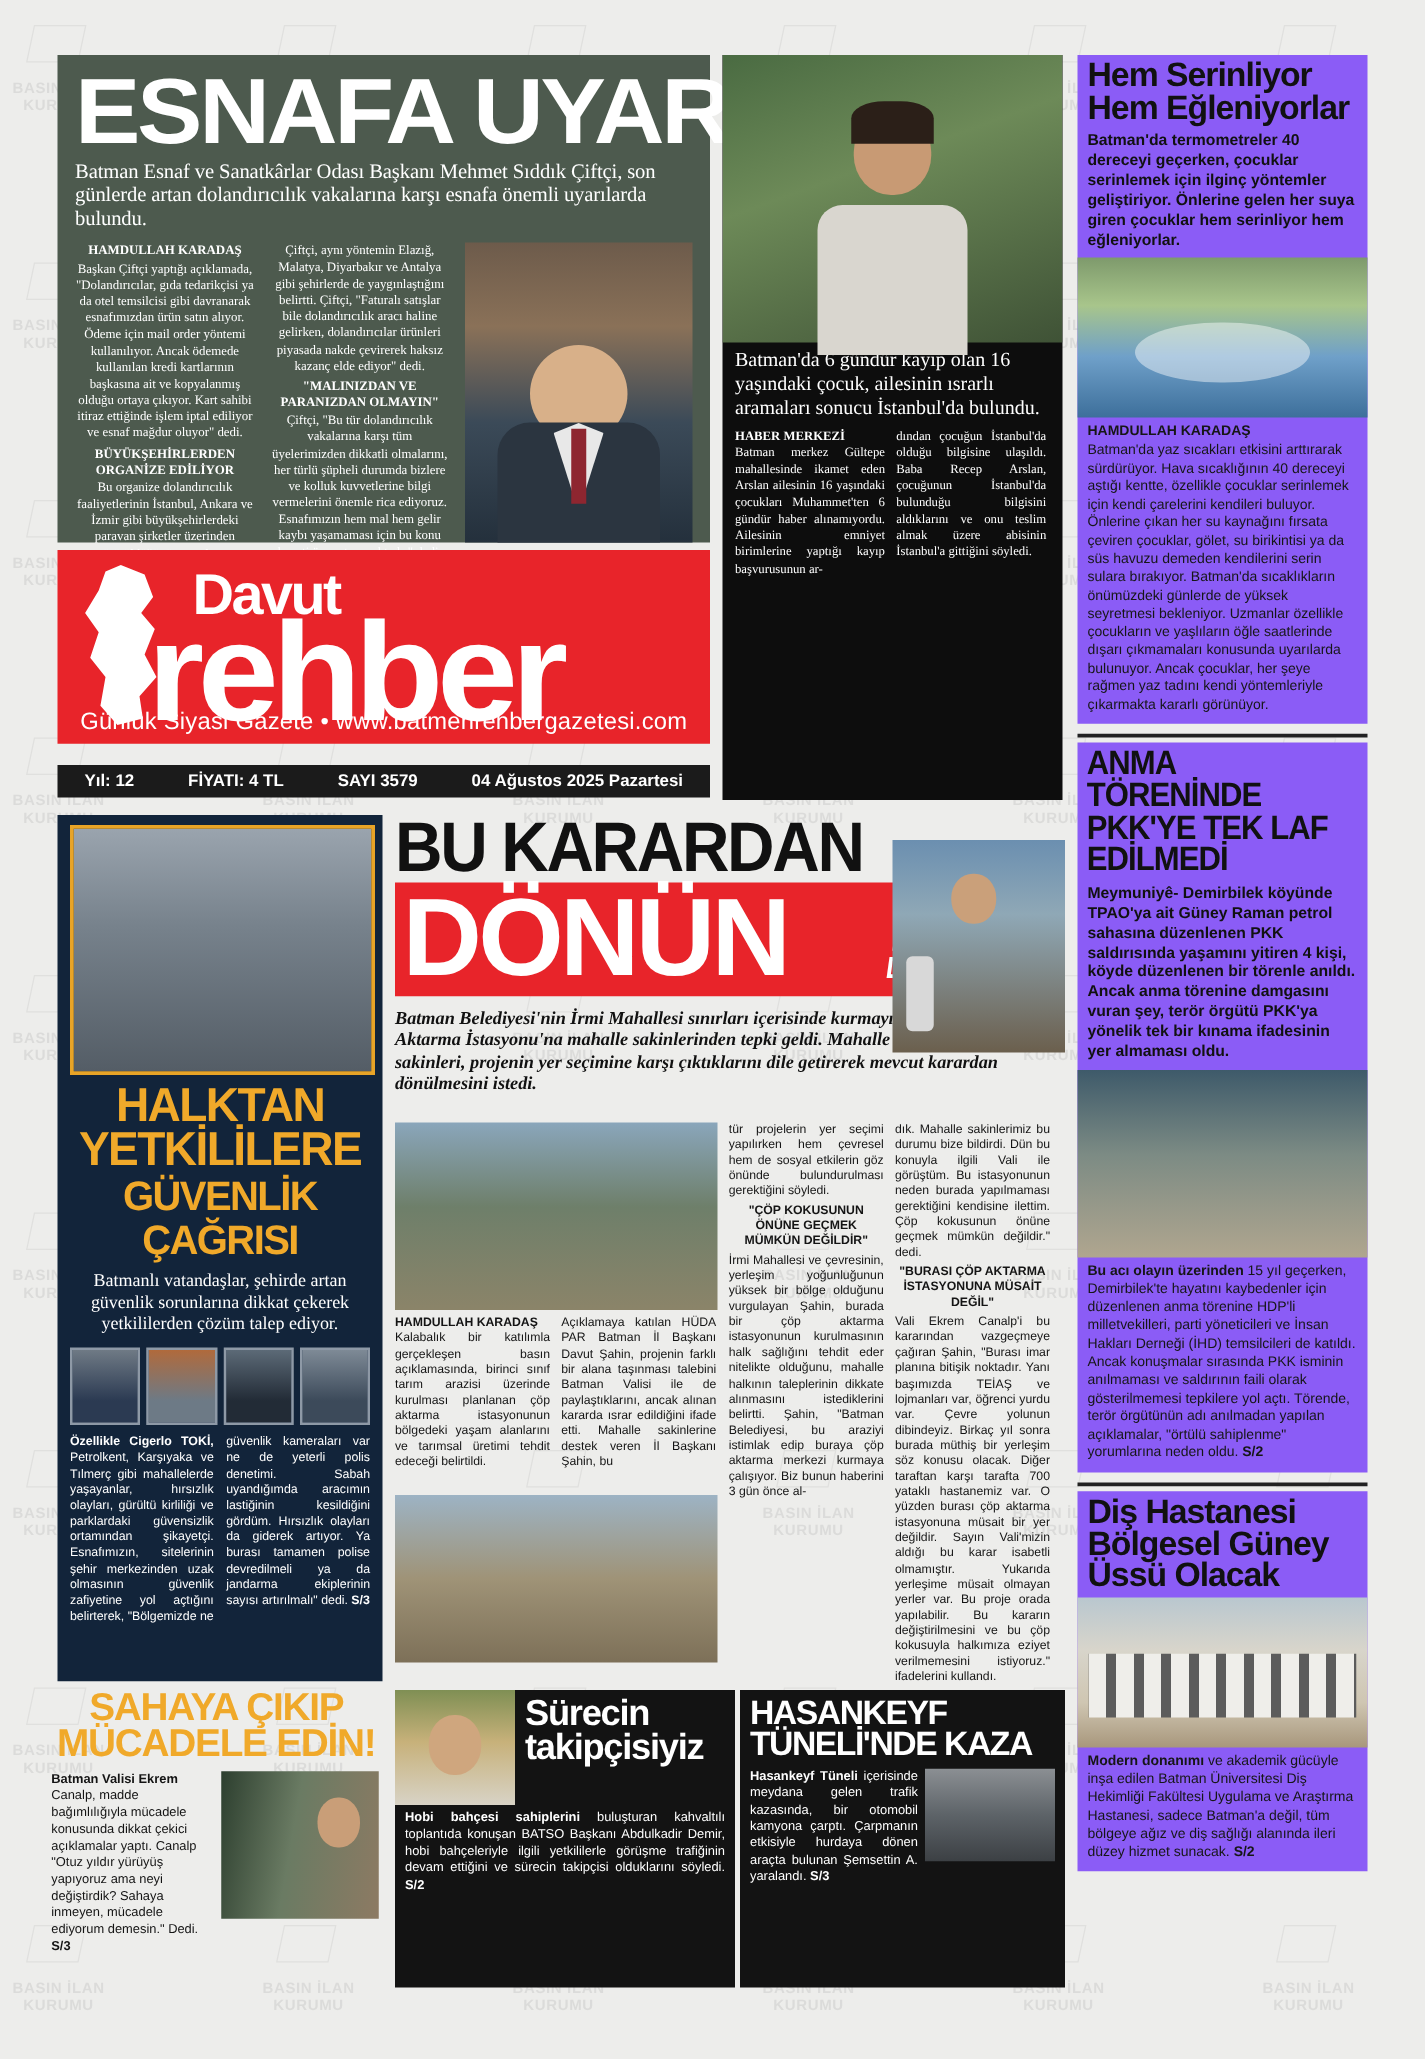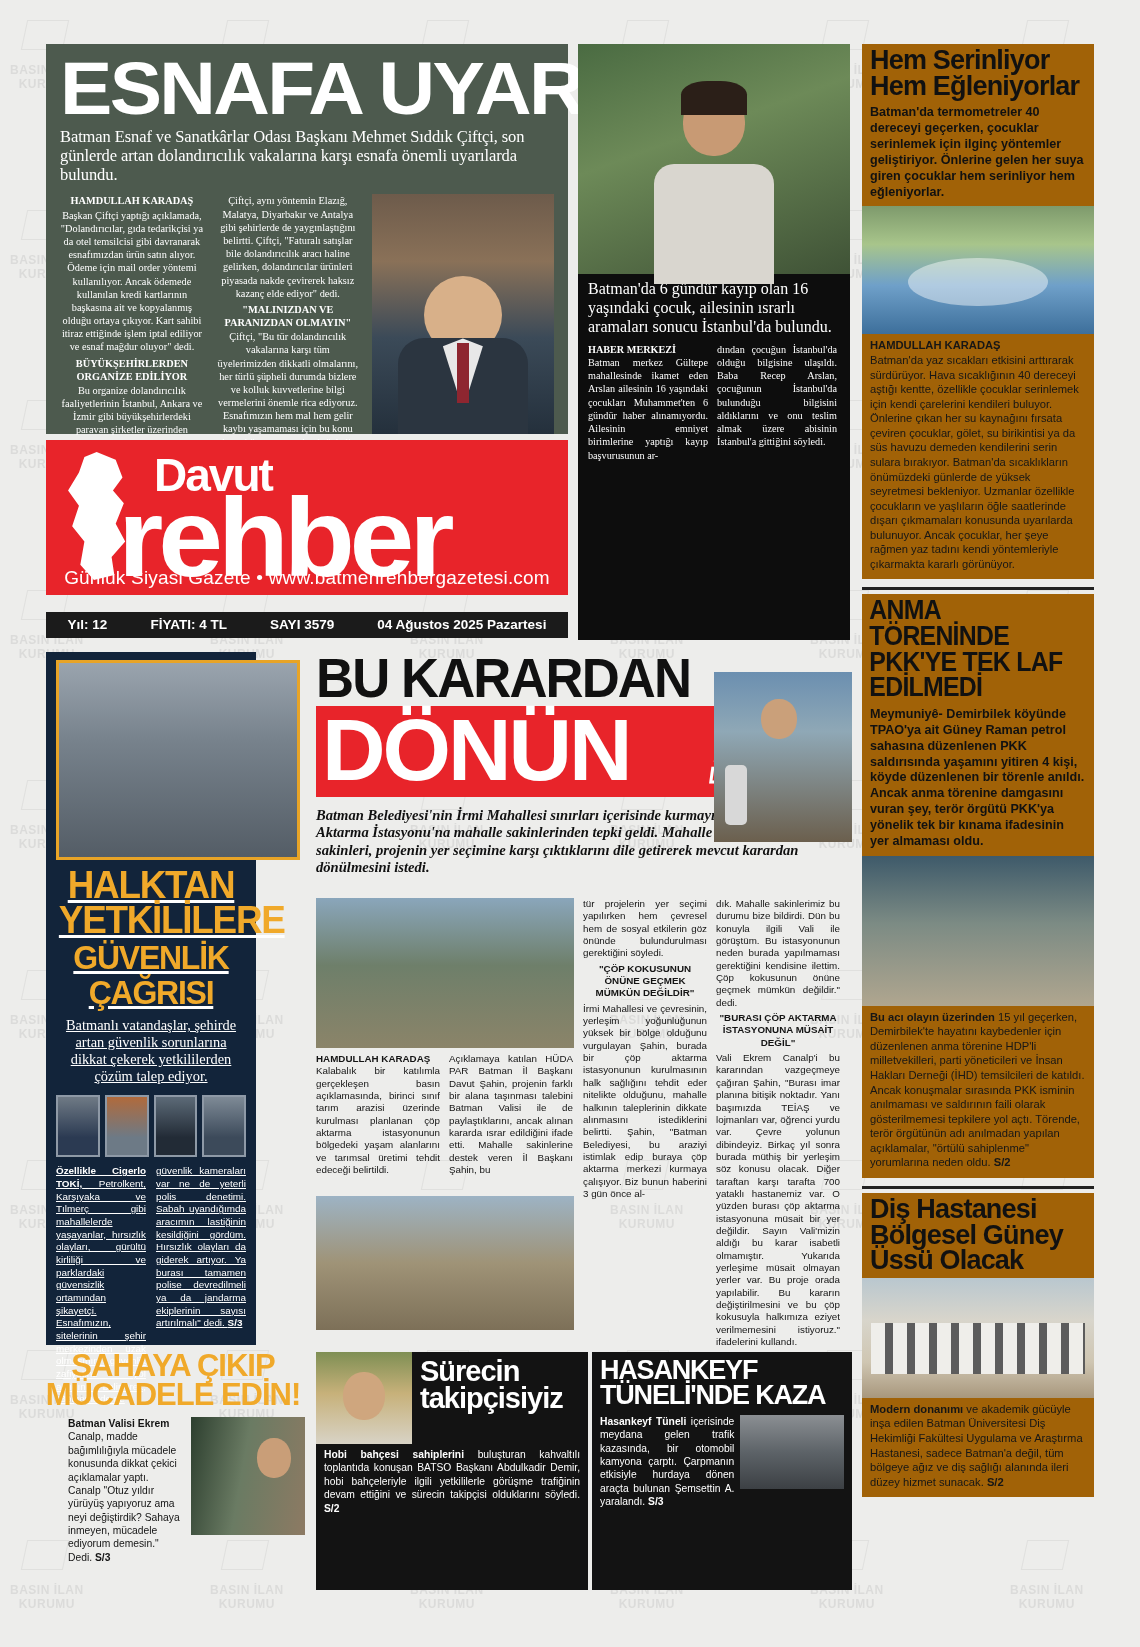--- a/index.html
+++ b/index.html
@@ -130,21 +130,21 @@
   .kayip .dek2 {
     font: 400 16px/1.18 "Liberation Serif", serif;
     padding: 6px 10px 6px;
   }
   .kayip .cols { display: flex; gap: 9px; padding: 0 10px 8px; }
   .kayip .col { width: 120px; font: 400 10.2px/1.3 "Liberation Serif", serif; text-align: justify; }
   .kayip .kicker { font-weight: 700; display: block; }
 
   
   .rcol { position: absolute; left: 862px; top: 44px; width: 232px; z-index: 3; }
-  .rbox { background: #a16207; margin-bottom: 0; }
+  .rbox { background: #8b5cf6; margin-bottom: 0; }
   .rbox h2 {
     font: 800 27px/0.95 "Liberation Sans", sans-serif;
     color: #111; letter-spacing: -.8px; padding: 4px 8px 4px;
   }
   .rbox h2.cond { transform: scaleX(.92); transform-origin: left center; }
   .rbox .dek {
     font: 700 12.6px/1.26 "Liberation Sans", sans-serif;
     color: #111; padding: 2px 8px 6px;
   }
   .rbox .body {
@@ -195,22 +195,22 @@
   .kbody { position: absolute; left: 316px; top: 898px; width: 536px; z-index: 3; }
   .kbody .row { display: flex; gap: 9px; }
   .kbody .c { width: 124px; font: 400 9.8px/1.26 "Liberation Sans", sans-serif; color: #141414; text-align: justify; }
   .kbody .c .kicker { font-weight: 700; display: block; }
   .kbody .c .sub { font-weight: 700; display: block; text-align: center; margin: 3px 0; }
   .kb-img1 { width: 258px; height: 150px; background: linear-gradient(180deg,#8aa6bb 0%,#6e7f6a 45%,#8b8469 100%); margin-bottom: 5px; }
   .kb-img2 { position: absolute; left: 0; top: 298px; width: 258px; height: 134px; background: linear-gradient(180deg,#9db3c4 0%,#9f9377 50%,#7d7058 100%); }
 
   
   .halk {
-    position: absolute; left: 46px; top: 652px; width: 210px; height: 693px;
-    background: #12243a; color: #fff; z-index: 3; padding: 8px 10px 8px; text-decoration: underline;
+    position: absolute; left: 46px; top: 652px; width: 260px; height: 693px;
+    background: #12243a; color: #fff; z-index: 3; padding: 8px 10px 8px;
   }
   .halk .crowd {
     width: 244px; height: 200px;
     background: linear-gradient(180deg,#9aa4ae 0%,#77828c 40%,#545d66 100%);
     border: 3px solid #e8a427; margin-bottom: 8px;
   }
   .halk h2 {
     font: 800 38px/0.93 "Liberation Sans", sans-serif;
     color: #f0a92a; text-align: center; letter-spacing: -1.3px;
     transform: scaleX(.97);
@@ -228,21 +228,21 @@
   .halk .cols { display: flex; gap: 10px; }
   .halk .col { width: 117px; font: 400 9.9px/1.28 "Liberation Sans", sans-serif; text-align: justify; }
   .halk .col b { font-weight: 700; }
 
   
   .sahaya { position: absolute; left: 41px; top: 1352px; width: 264px; z-index: 3; }
   .sahaya h2 {
     font: 800 31px/0.92 "Liberation Sans", sans-serif;
     color: #f0a92a; letter-spacing: -1px; text-align: center;
   }
-  .sahaya .wrap { display: flex; gap: 8px; margin-top: 8px; margin-left: 27px; }
+  .sahaya .wrap { display: flex; gap: 8px; margin-top: 8px; }
   .sahaya .txt { width: 128px; font: 400 10.3px/1.3 "Liberation Sans", sans-serif; color: #141414; }
   .sahaya .txt b { font-weight: 700; }
   .sahaya .pic { width: 126px; height: 118px; background: linear-gradient(100deg,#2d3f2f 0%,#6a7b63 45%,#8d7a63 100%); position: relative; }
   .sahaya .pic::after{content:"";position:absolute;right:12%;top:18%;width:34px;height:40px;border-radius:48%;background:#c99e78;}
 
   
   .bbox { position: absolute; top: 1352px; background: #131313; color: #fff; z-index: 3; }
   .bsurec { left: 316px; width: 272px; height: 238px; }
   .bhasan { left: 592px; width: 260px; height: 238px; }
   .bsurec .top { display: flex; }

